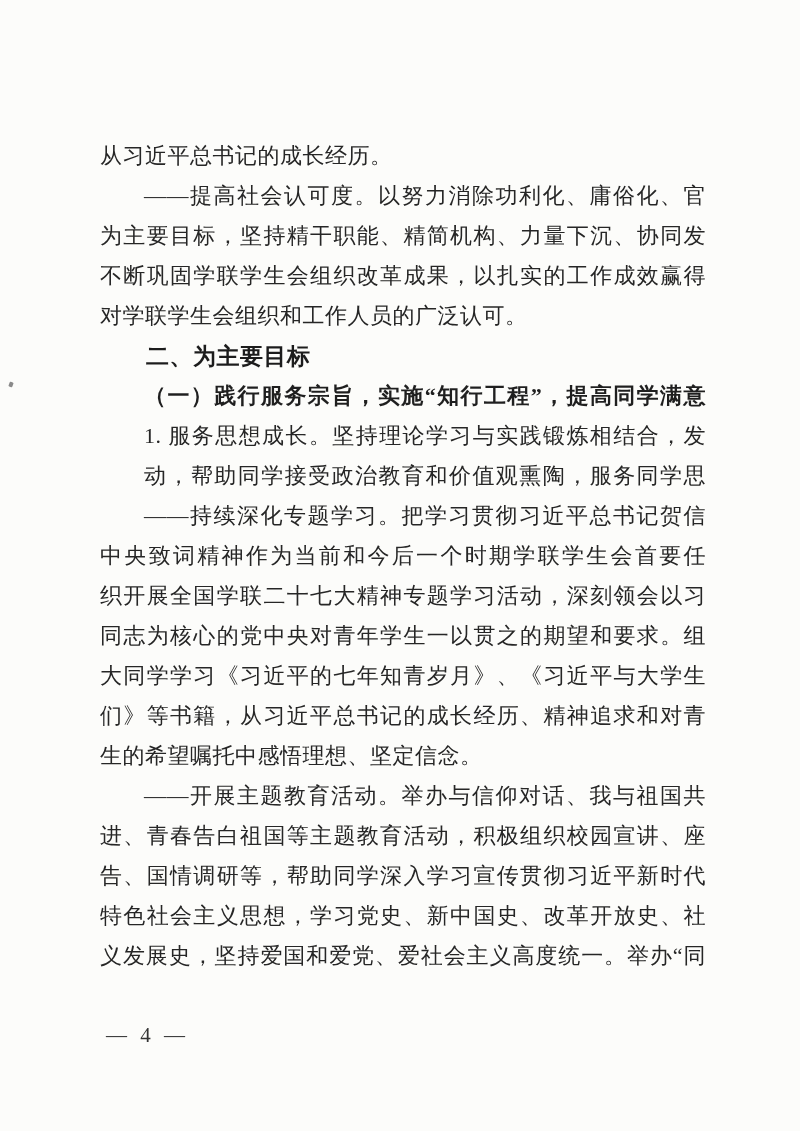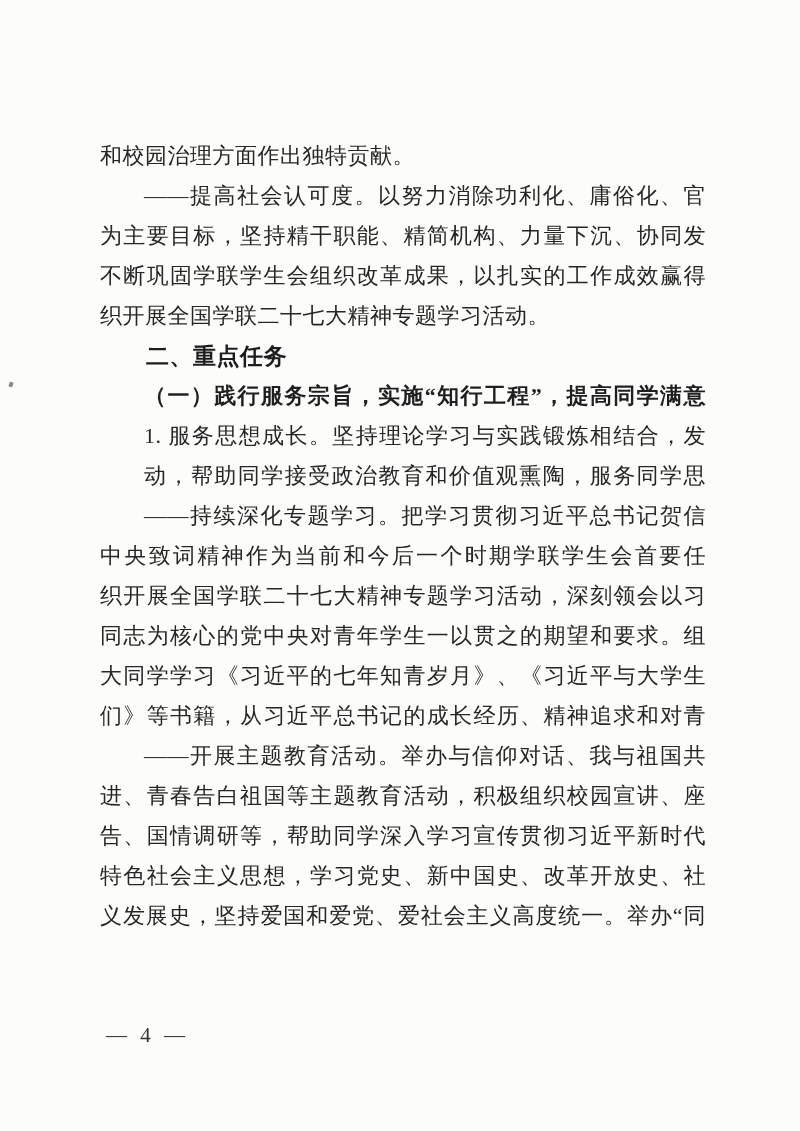--- a/index.html
+++ b/index.html
@@ -77,35 +77,36 @@
   }
 </style>
 </head>
 <body>
 
 <div class="page">
 
   <span class="speck"></span>
 
   <div class="textblock">
-    <div class="line">和校园治理方面作出独特贡献。</div>
+    <div class="line">从习近平总书记的成长经历。</div>
     <div class="line jf ind">——提高社会认可度。以努力消除功利化、庸俗化、官僚气</div>
     <div class="line jf">为主要目标，坚持精干职能、精简机构、力量下沉、协同发力，</div>
     <div class="line jf">不断巩固学联学生会组织改革成果，以扎实的工作成效赢得社会</div>
-    <div class="line">织开展全国学联二十七大精神专题学习活动。</div>
-    <div class="line heading ind">二、重点任务</div>
+    <div class="line">对学联学生会组织和工作人员的广泛认可。</div>
+    <div class="line heading ind">二、为主要目标</div>
     <div class="line subhead jf ind">（一）践行服务宗旨，实施“知行工程”，提高同学满意度</div>
     <div class="line jf ind">1. 服务思想成长。坚持理论学习与实践锻炼相结合，发挥</div>
     <div class="line jf ind">动，帮助同学接受政治教育和价值观熏陶，服务同学思想成长。</div>
     <div class="line jf ind">——持续深化专题学习。把学习贯彻习近平总书记贺信和党</div>
     <div class="line jf">中央致词精神作为当前和今后一个时期学联学生会首要任务，组</div>
     <div class="line jf">织开展全国学联二十七大精神专题学习活动，深刻领会以习近平</div>
     <div class="line jf">同志为核心的党中央对青年学生一以贯之的期望和要求。组织广</div>
     <div class="line jf">大同学学习《习近平的七年知青岁月》、《习近平与大学生朋友</div>
     <div class="line jf">们》等书籍，从习近平总书记的成长经历、精神追求和对青年学</div>
+    <div class="line">生的希望嘱托中感悟理想、坚定信念。</div>
     <div class="line jf ind">——开展主题教育活动。举办与信仰对话、我与祖国共奋</div>
     <div class="line jf">进、青春告白祖国等主题教育活动，积极组织校园宣讲、座谈报</div>
     <div class="line jf">告、国情调研等，帮助同学深入学习宣传贯彻习近平新时代中国</div>
     <div class="line jf">特色社会主义思想，学习党史、新中国史、改革开放史、社会主</div>
     <div class="line jf">义发展史，坚持爱国和爱党、爱社会主义高度统一。举办“同心</div>
   </div>
 
   <div class="page-number">— 4 —</div>
 
 </div>

